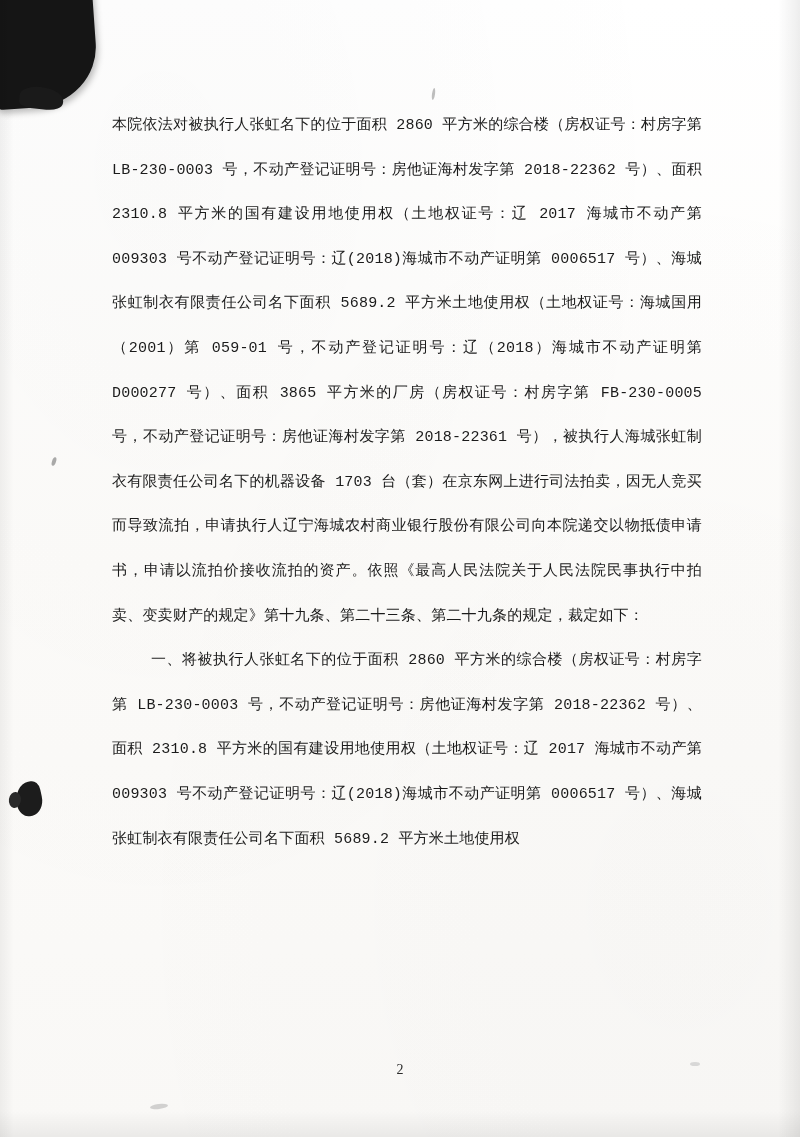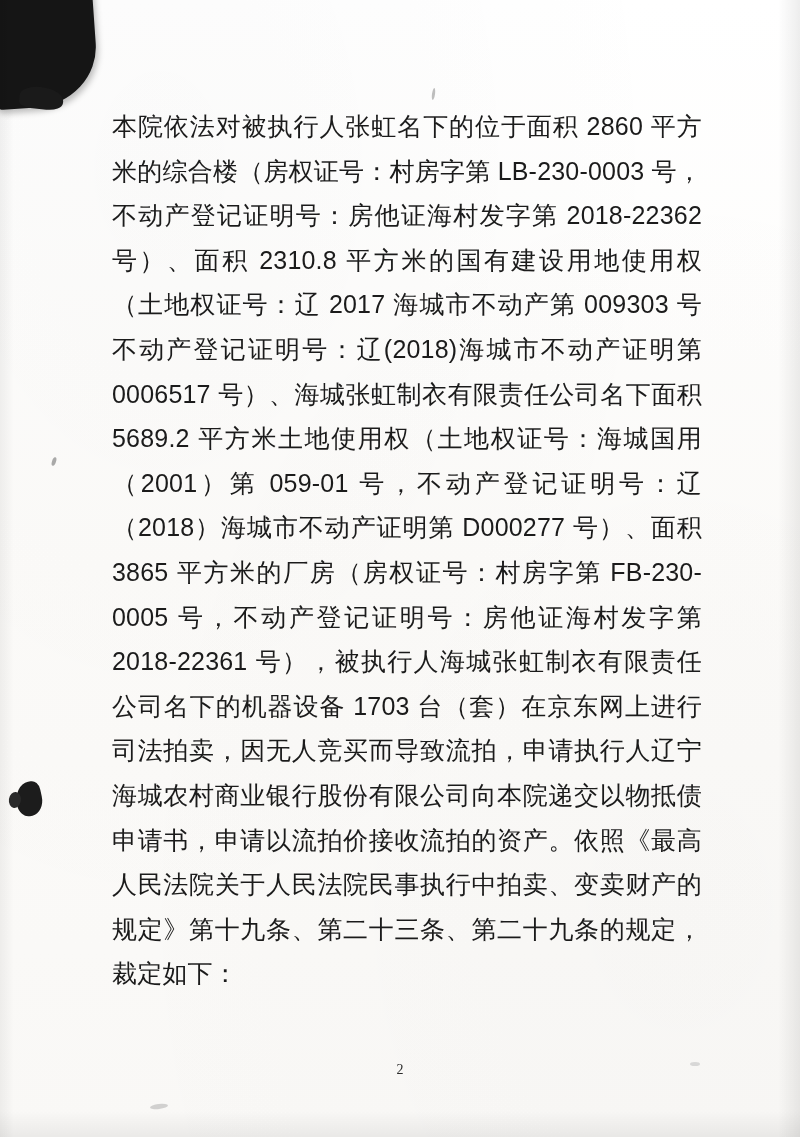--- a/index.html
+++ b/index.html
@@ -151,26 +151,26 @@
   .doc-body {
     position: absolute;
     left: 112px;
     top: 104px;
     width: 590px;
   }
 
   .para {
     margin: 0 0 0px 0;
     color: #1b1b1b;
-    font-size: 25px;
+    font-size: 15px;
     line-height: 44.6px;
     text-align: justify;
     text-justify: inter-ideograph;
     letter-spacing: 0.2px;
-    font-family: Liberation Sans, sans-serif;
+    font-family: Liberation Mono, monospace;
   }
   .para.indent {
     text-indent: 39px;
   }
 
   .page-number {
     position: absolute;
     left: 0;
     top: 1062px;
     width: 800px;
@@ -189,20 +189,21 @@
 
   <div class="scan-blot-tl"></div>
   <div class="scan-blot-ml"></div>
   <div class="speck-a"></div>
   <div class="speck-b"></div>
   <div class="speck-c"></div>
   <div class="speck-d"></div>
 
   <div class="doc-body">
     <p class="para">本院依法对被执行人张虹名下的位于面积 2860 平方米的综合楼（房权证号：村房字第 LB-230-0003 号，不动产登记证明号：房他证海村发字第 2018-22362 号）、面积 2310.8 平方米的国有建设用地使用权（土地权证号：辽 2017 海城市不动产第 009303 号不动产登记证明号：辽(2018)海城市不动产证明第 0006517 号）、海城张虹制衣有限责任公司名下面积 5689.2 平方米土地使用权（土地权证号：海城国用（2001）第 059-01 号，不动产登记证明号：辽（2018）海城市不动产证明第 D000277 号）、面积 3865 平方米的厂房（房权证号：村房字第 FB-230-0005 号，不动产登记证明号：房他证海村发字第 2018-22361 号），被执行人海城张虹制衣有限责任公司名下的机器设备 1703 台（套）在京东网上进行司法拍卖，因无人竞买而导致流拍，申请执行人辽宁海城农村商业银行股份有限公司向本院递交以物抵债申请书，申请以流拍价接收流拍的资产。依照《最高人民法院关于人民法院民事执行中拍卖、变卖财产的规定》第十九条、第二十三条、第二十九条的规定，裁定如下：</p>
+    <p class="para indent">一、将被执行人张虹名下的位于面积 2860 平方米的综合楼（房权证号：村房字第 LB-230-0003 号，不动产登记证明号：房他证海村发字第 2018-22362 号）、面积 2310.8 平方米的国有建设用地使用权（土地权证号：辽 2017 海城市不动产第 009303 号不动产登记证明号：辽(2018)海城市不动产证明第 0006517 号）、海城张虹制衣有限责任公司名下面积 5689.2 平方米土地使用权</p>
   </div>
 
   <div class="page-number">2</div>
 
   <div class="edge-shade-l"></div>
   <div class="edge-shade-r"></div>
   <div class="edge-shade-b"></div>
 
 </div>
 

